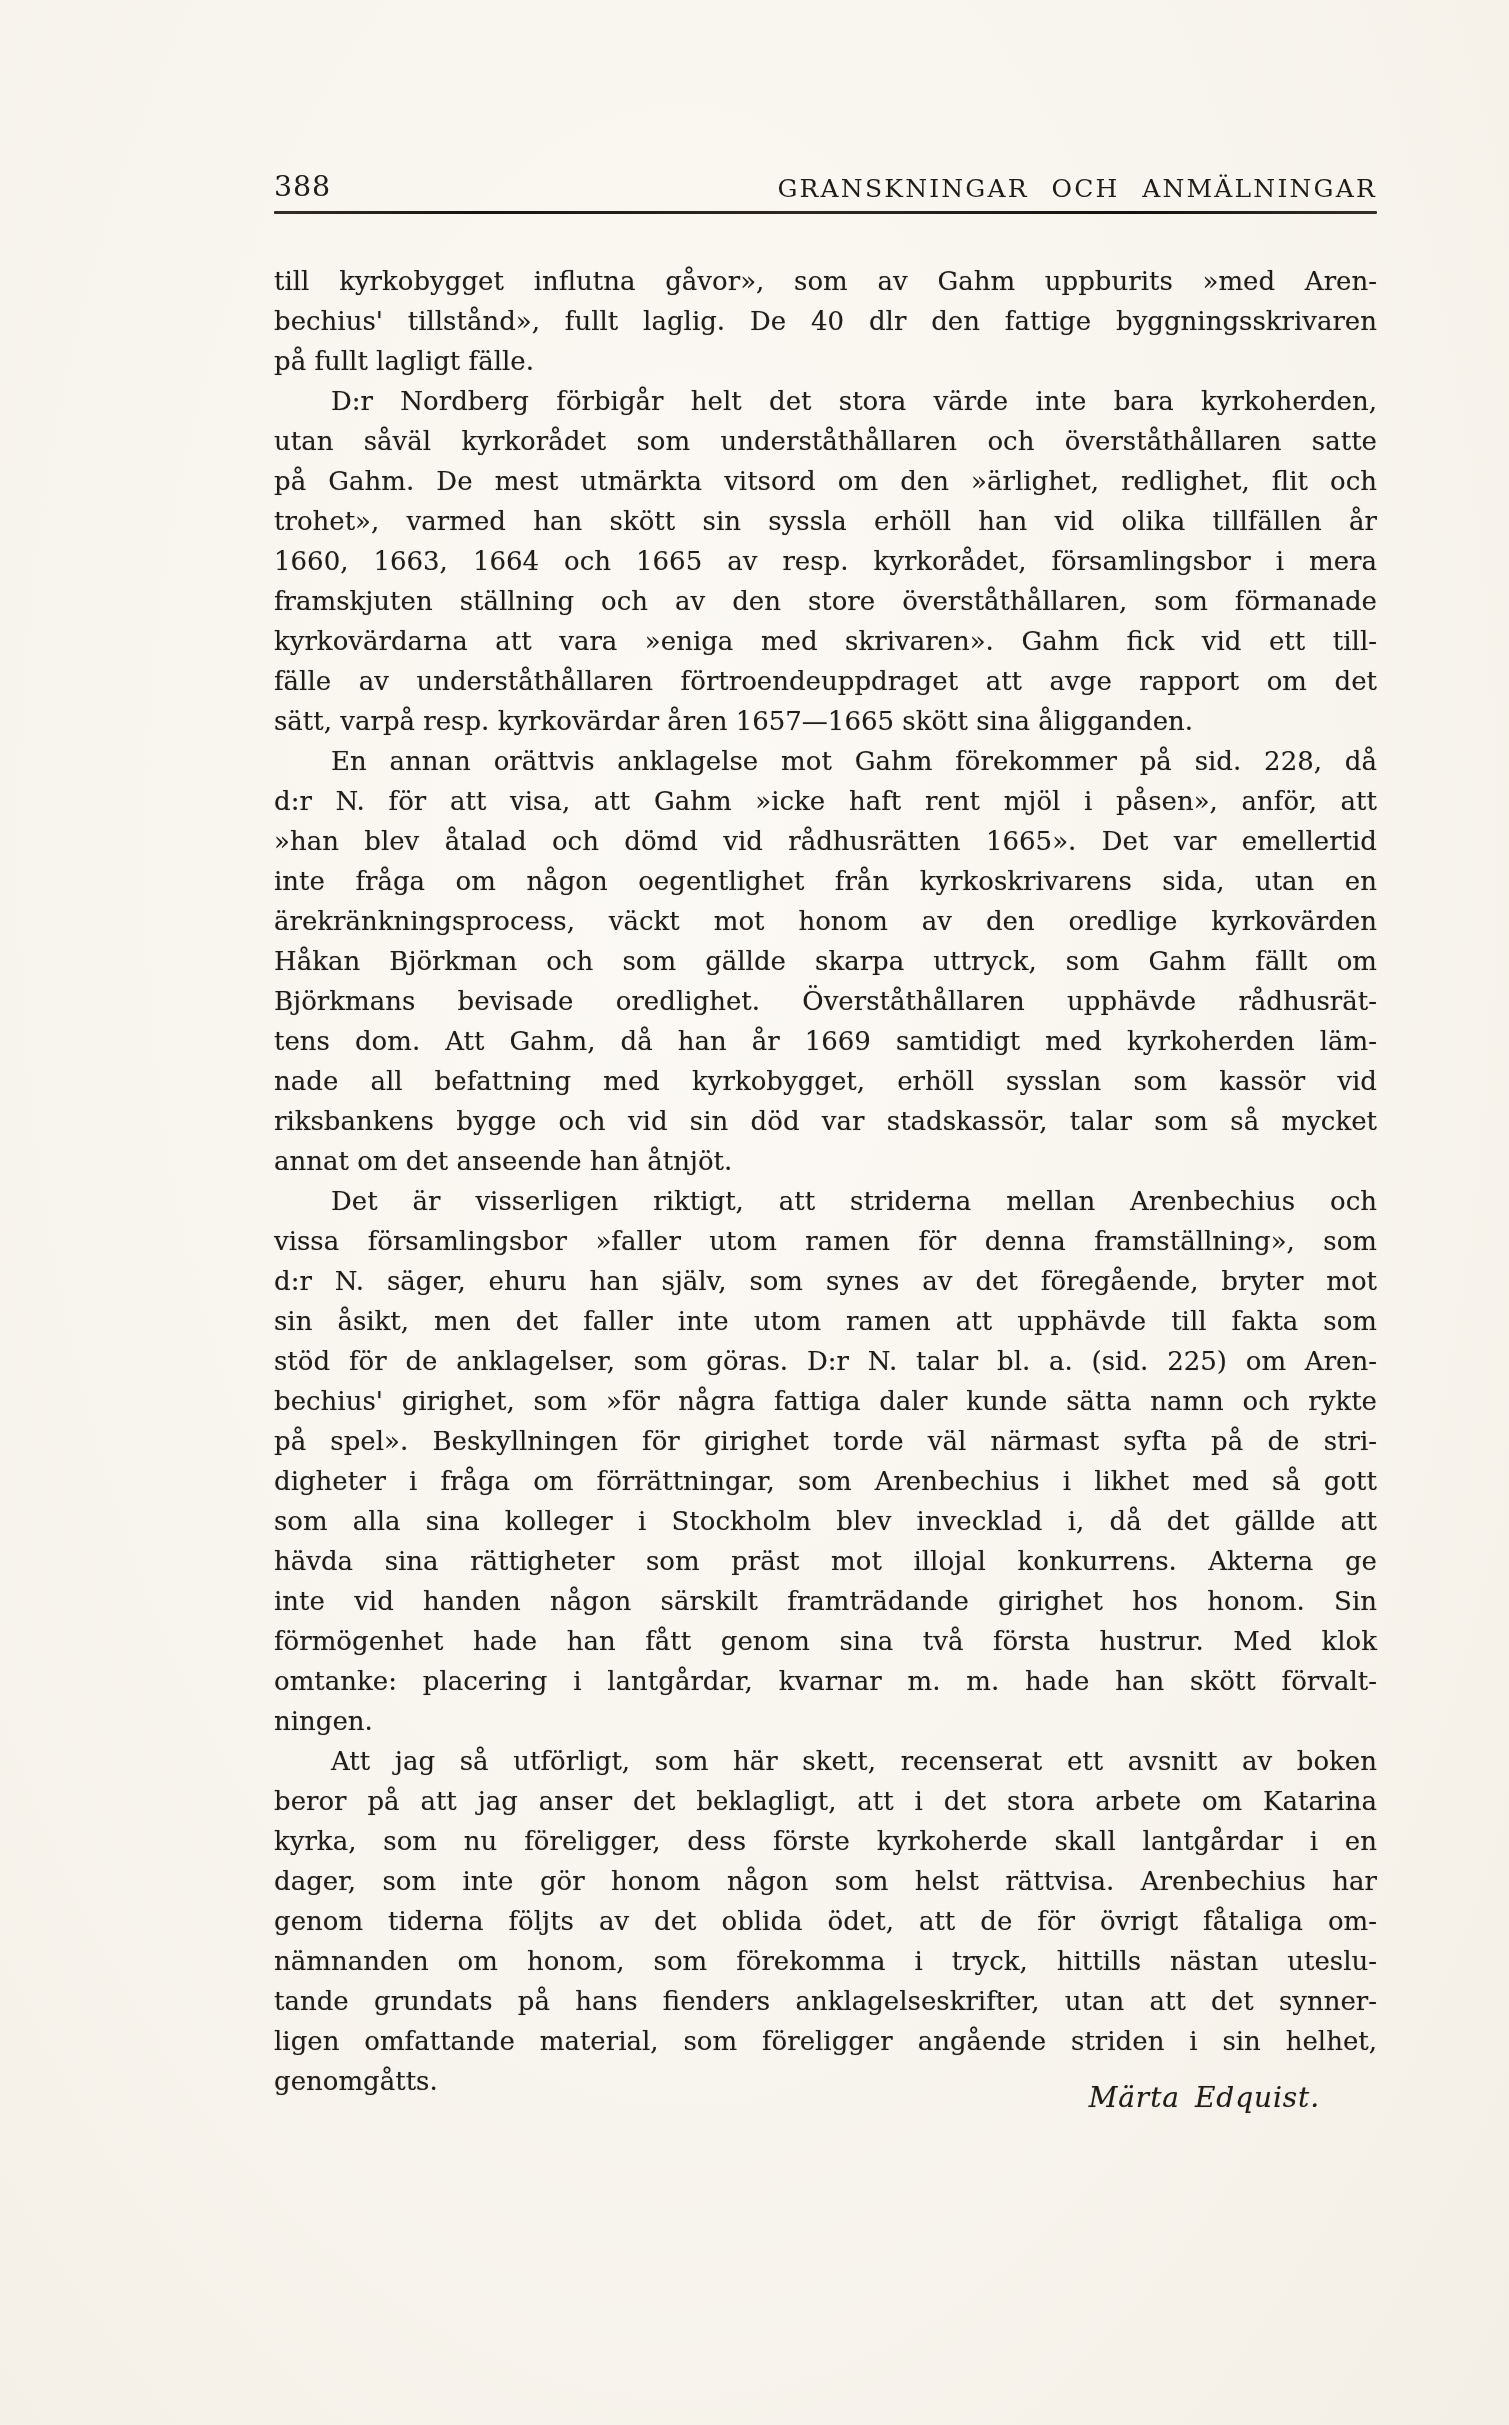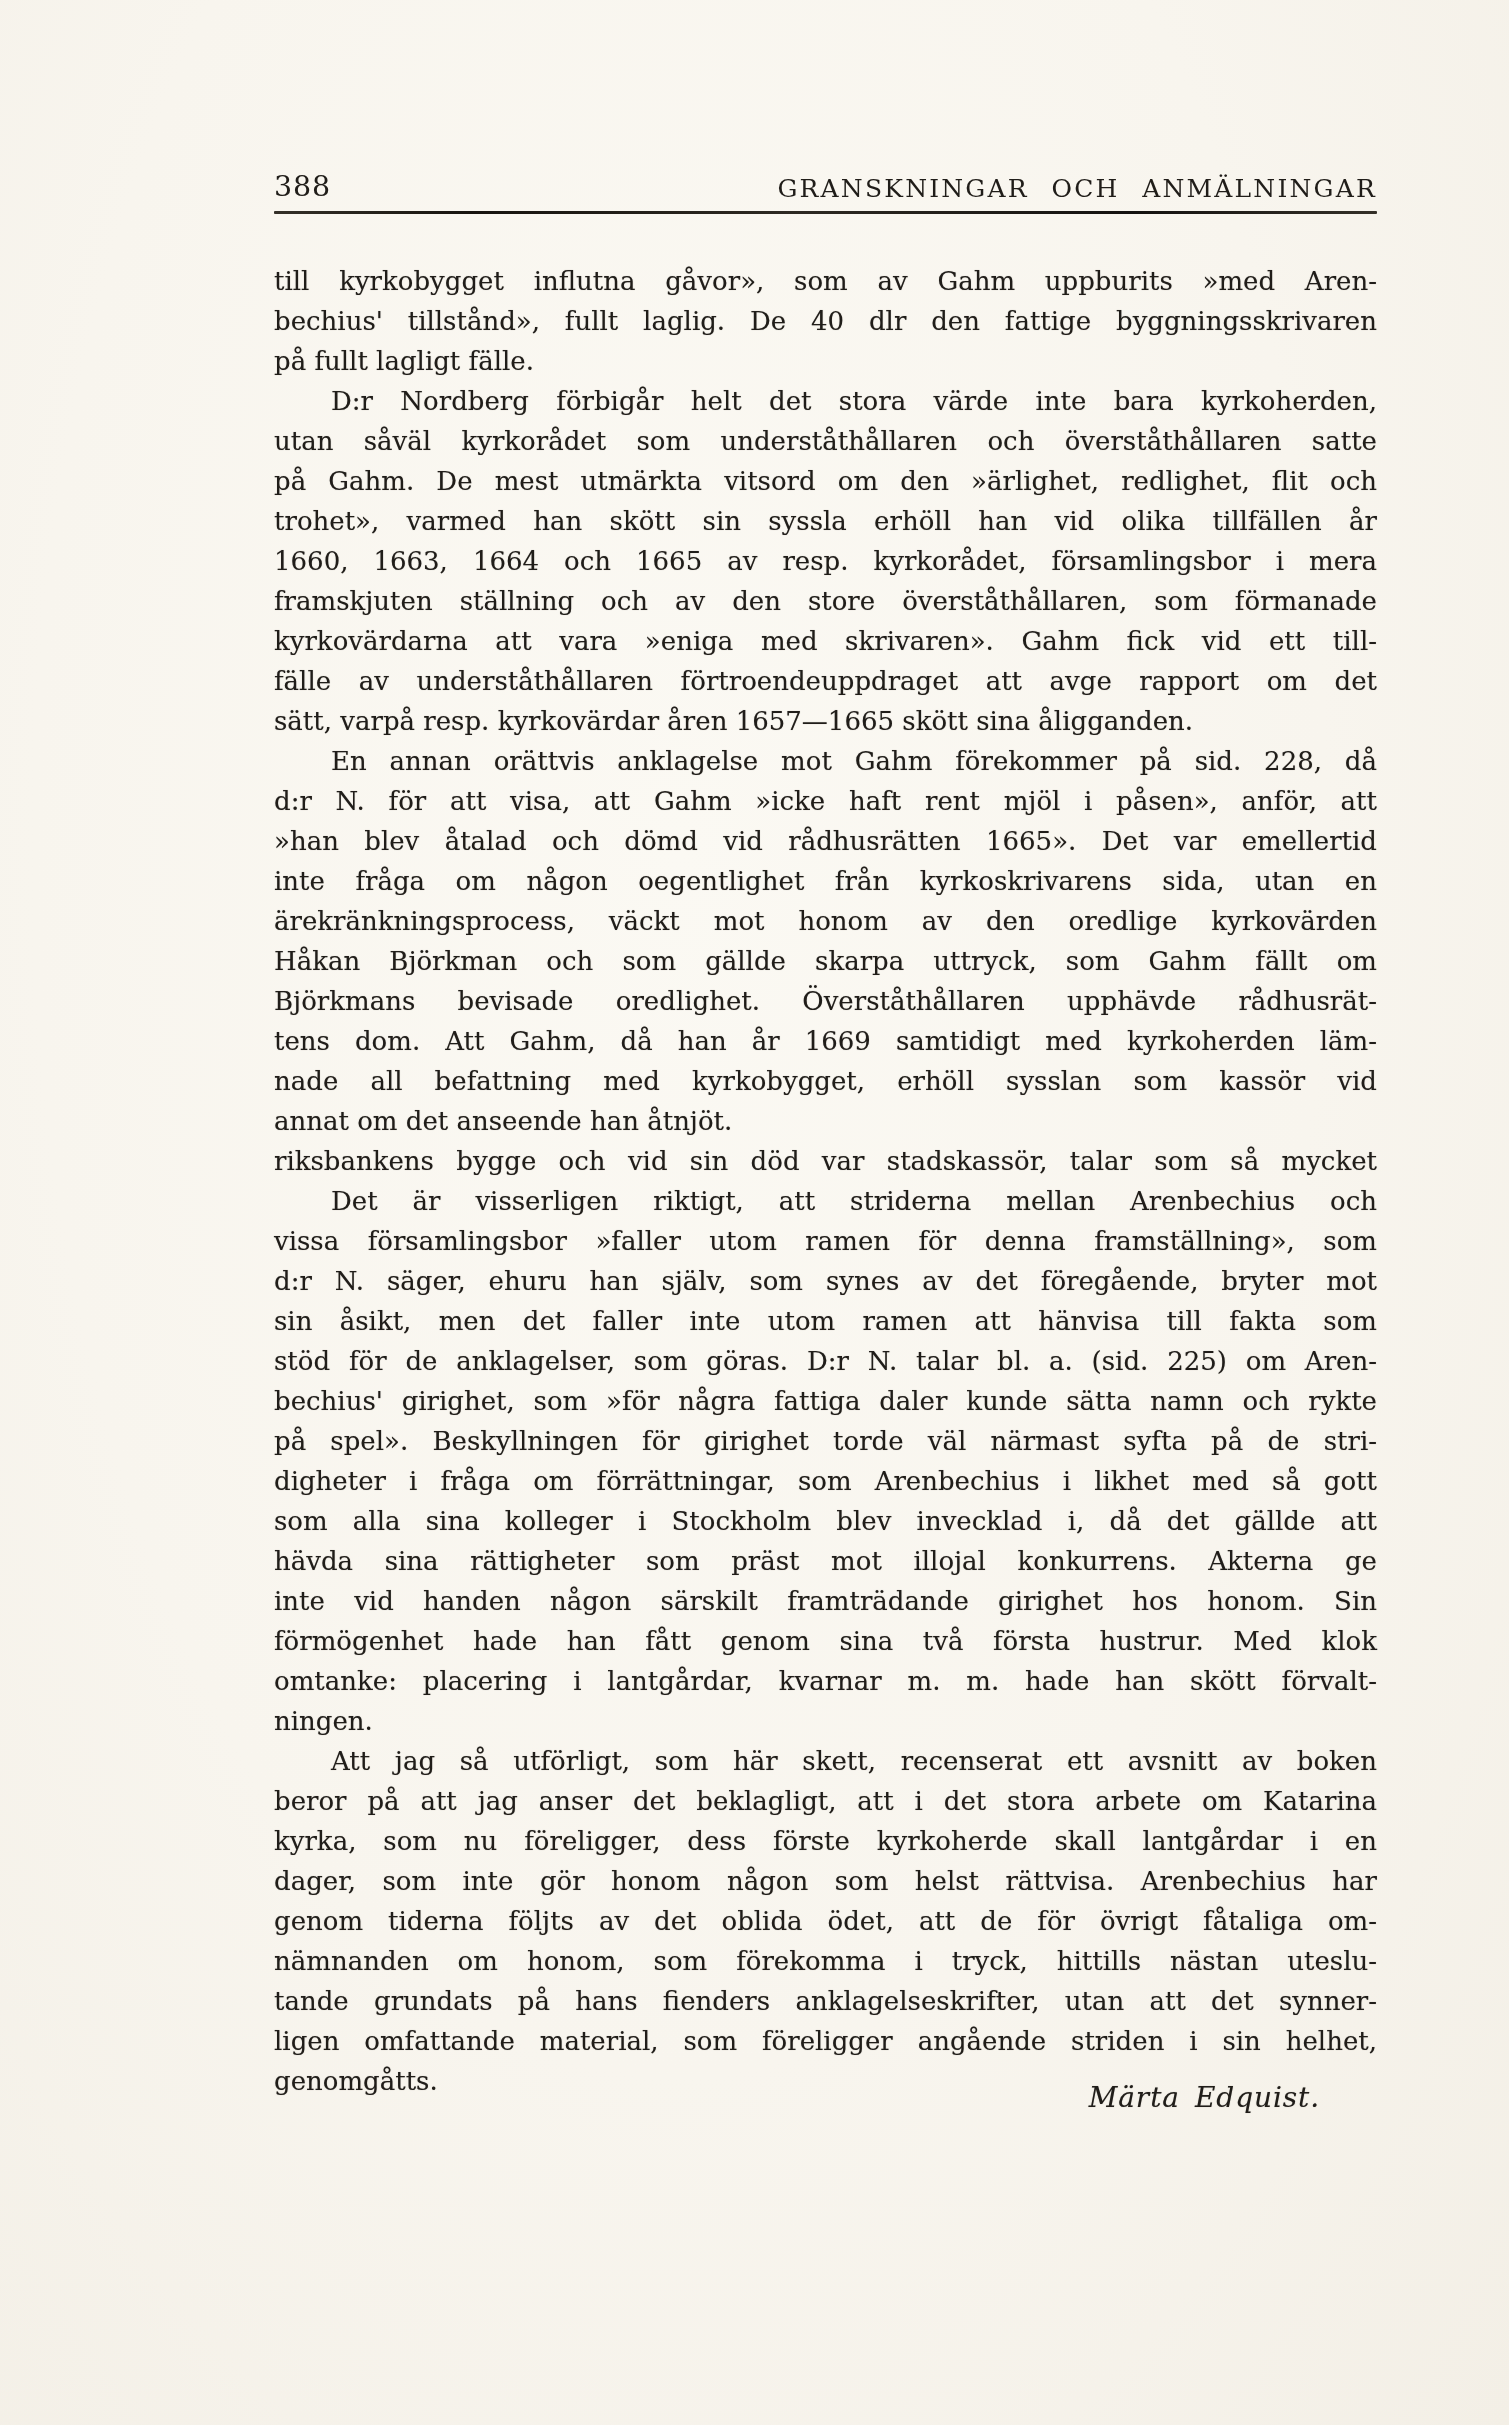--- a/index.html
+++ b/index.html
@@ -119,28 +119,28 @@
         <div>
           <div class="line first">En annan orättvis anklagelse mot Gahm förekommer på sid. 228, då</div>
           <div class="line">d:r N. för att visa, att Gahm »icke haft rent mjöl i påsen», anför, att</div>
           <div class="line">»han blev åtalad och dömd vid rådhusrätten 1665».  Det var emellertid</div>
           <div class="line">inte fråga om någon oegentlighet från kyrkoskrivarens sida, utan en</div>
           <div class="line">ärekränkningsprocess, väckt mot honom av den oredlige kyrkovärden</div>
           <div class="line">Håkan Björkman och som gällde skarpa uttryck, som Gahm fällt om</div>
           <div class="line">Björkmans bevisade oredlighet.  Överståthållaren upphävde rådhusrät-</div>
           <div class="line">tens dom.  Att Gahm, då han år 1669 samtidigt med kyrkoherden läm-</div>
           <div class="line">nade all befattning med kyrkobygget, erhöll sysslan som kassör vid</div>
+          <div class="line">riksbankens bygge och vid sin död var stadskassör, talar som så mycket</div>
           <div class="line last">annat om det anseende han åtnjöt.</div>
-          <div class="line">riksbankens bygge och vid sin död var stadskassör, talar som så mycket</div>
         </div>
         <div>
           <div class="line first">Det är visserligen riktigt, att striderna mellan Arenbechius och</div>
           <div class="line">vissa församlingsbor »faller utom ramen för denna framställning», som</div>
           <div class="line">d:r N. säger, ehuru han själv, som synes av det föregående, bryter mot</div>
-          <div class="line">sin åsikt, men det faller inte utom ramen att hänvisa till fakta som</div>
+          <div class="line">sin åsikt, men det faller inte utom ramen att upphävde till fakta som</div>
           <div class="line">stöd för de anklagelser, som göras.  D:r N. talar bl. a. (sid. 225) om Aren-</div>
           <div class="line">bechius' girighet, som »för några fattiga daler kunde sätta namn och rykte</div>
           <div class="line">på spel».  Beskyllningen för girighet torde väl närmast syfta på de stri-</div>
           <div class="line">digheter i fråga om förrättningar, som Arenbechius i likhet med så gott</div>
           <div class="line">som alla sina kolleger i Stockholm blev invecklad i, då det gällde att</div>
           <div class="line">hävda sina rättigheter som präst mot illojal konkurrens.  Akterna ge</div>
           <div class="line">inte vid handen någon särskilt framträdande girighet hos honom.  Sin</div>
           <div class="line">förmögenhet hade han fått genom sina två första hustrur.  Med klok</div>
           <div class="line">omtanke: placering i lantgårdar, kvarnar m. m. hade han skött förvalt-</div>
           <div class="line last">ningen.</div>

